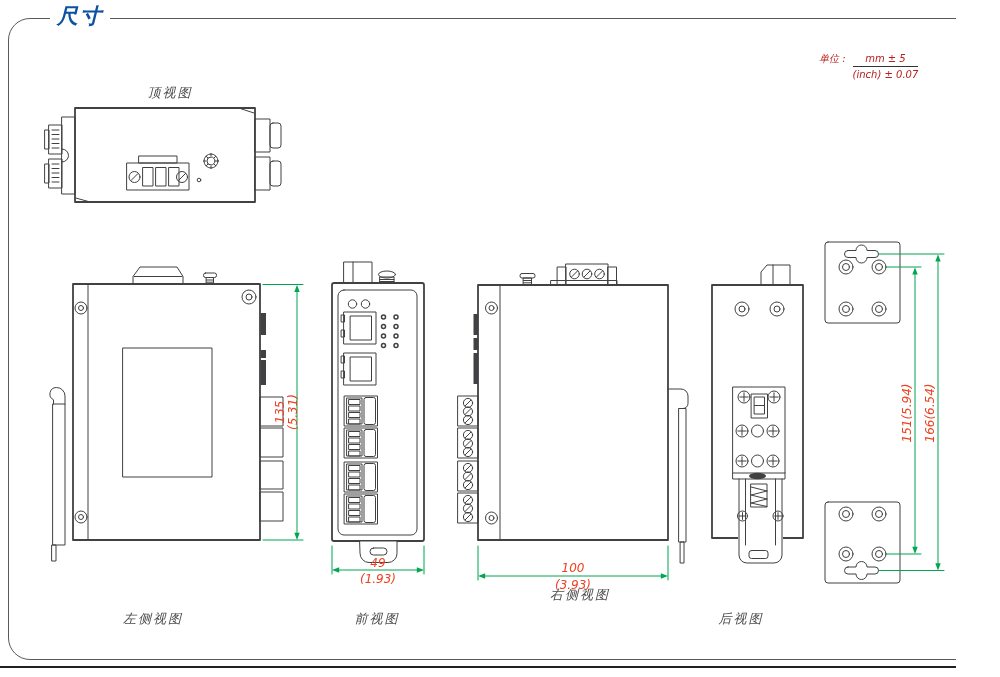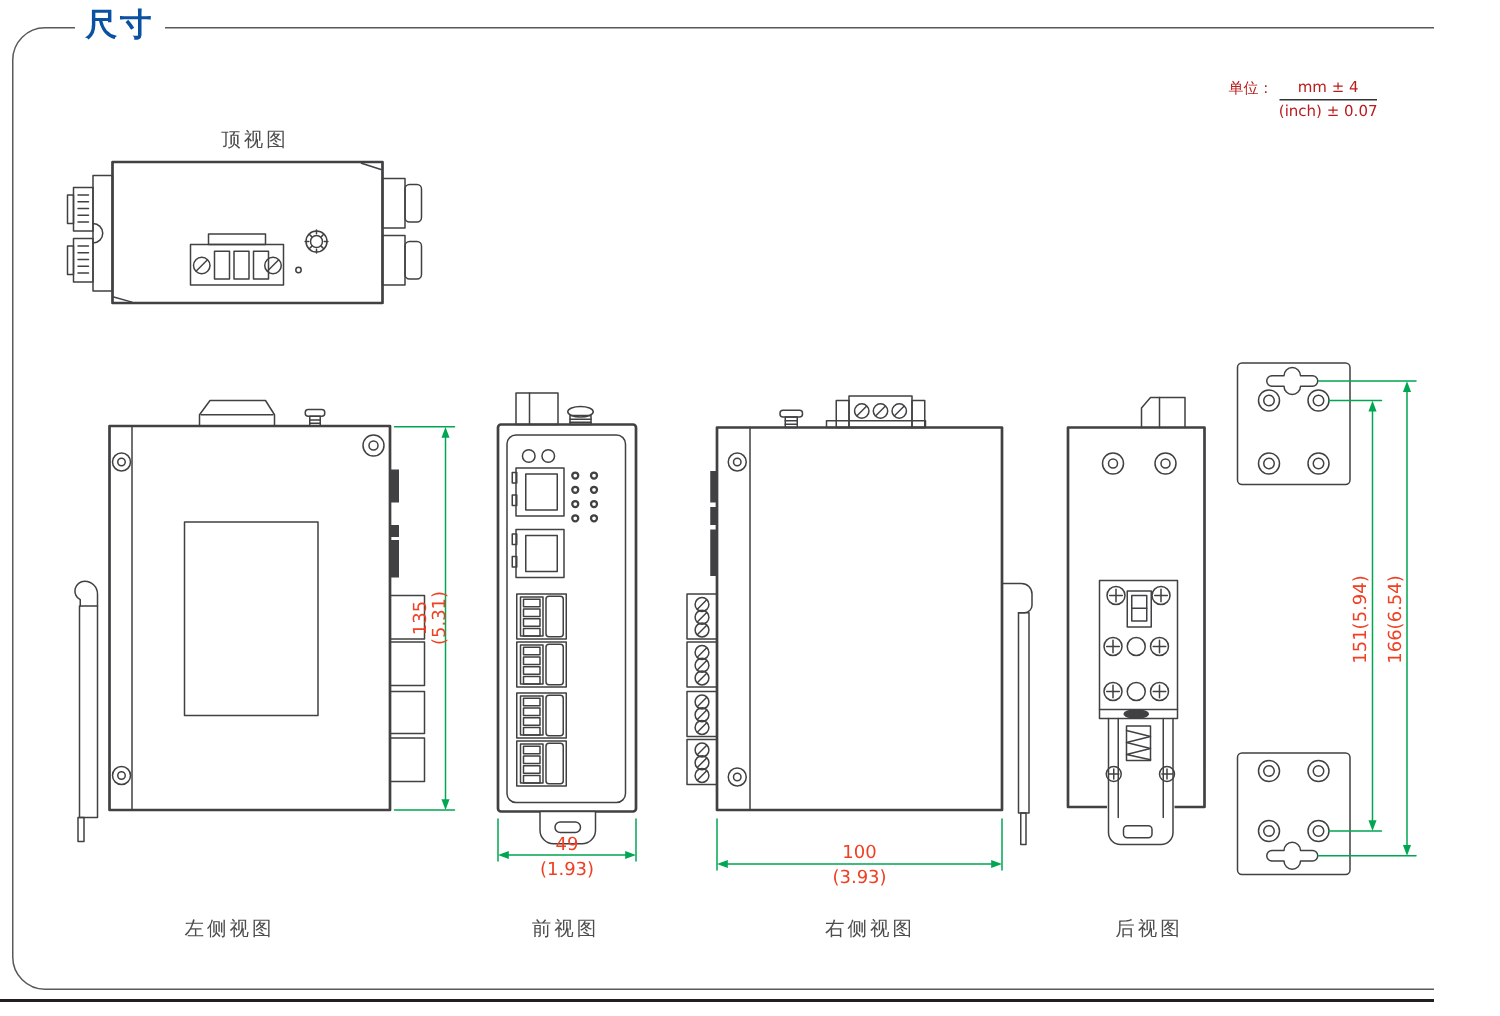--- a/index.html
+++ b/index.html
@@ -1,50 +1,50 @@
 <!DOCTYPE html>
 <html><head>
 <meta charset="utf-8">
 <style>
   html,body{margin:0;padding:0;background:#fff;}
   body{font-family:"DejaVu Sans","Liberation Sans",sans-serif;}
-  .page{position:relative;width:956px;height:677px;background:#fff;overflow:hidden;}
+  .page{position:relative;width:956px;height:677px;background:#fff;overflow:hidden;font-style:italic;}
   .frame{position:absolute;left:8px;top:18px;width:981px;height:640px;
          border:1.5px solid #58595b;border-radius:22px;background:#fff;}
   .section-title{position:absolute;left:50px;top:2px;padding:0 7px;background:#fff;
          color:#0a51a1;font-size:21px;font-weight:bold;letter-spacing:2px;z-index:3;}
   .bottom-rule{position:absolute;left:0;top:666px;width:1000px;height:2.2px;background:#231f20;}
   .unit{position:absolute;left:819px;top:52px;display:flex;align-items:flex-start;gap:7px;
         color:#b91c1c;font-size:10px;z-index:2;}
   .frac{display:inline-flex;flex-direction:column;align-items:center;line-height:1.3;}
   .frac .ftop{align-self:stretch;text-align:center;border-bottom:1.2px solid #333;padding:0 2px 1px;}
   .frac .fbot{padding-top:1px;}
   .view-label{position:absolute;font-size:13px;color:#4d4d4d;letter-spacing:2px;
         white-space:nowrap;transform:translateX(-50%);z-index:2;}
   .lbl-top{left:170px;top:84px;}
   .lbl-left{left:153px;top:610px;}
   .lbl-front{left:377px;top:610px;text-align:center;}
-  .lbl-right{left:580px;top:610px;}
-  .lbl-rear{left:766px;top:610px;}
+  .lbl-right{left:580px;top:586px;}
+  .lbl-rear{left:741px;top:610px;}
   svg.diagram{position:absolute;left:0;top:0;z-index:1;}
   svg .dim{fill:#ee4023;font-size:12px;stroke:none;
            font-family:"DejaVu Sans","Liberation Sans",sans-serif;}
 </style>
 </head>
 <body>
 
 <div class="page">
 
   <div class="frame"></div>
   <div class="section-title">尺寸</div>
 
   <div class="unit">
     <span>单位 :</span>
     <span class="frac">
-      <span class="ftop">mm ± 4</span>
+      <span class="ftop">mm ± 5</span>
       <span class="fbot">(inch) ± 0.07</span>
     </span>
   </div>
 
   <div class="view-label lbl-top">顶视图</div>
   <div class="view-label lbl-left">左侧视图</div>
   <div class="view-label lbl-front">前视图</div>
   <div class="view-label lbl-right">右侧视图</div>
   <div class="view-label lbl-rear">后视图</div>
 

